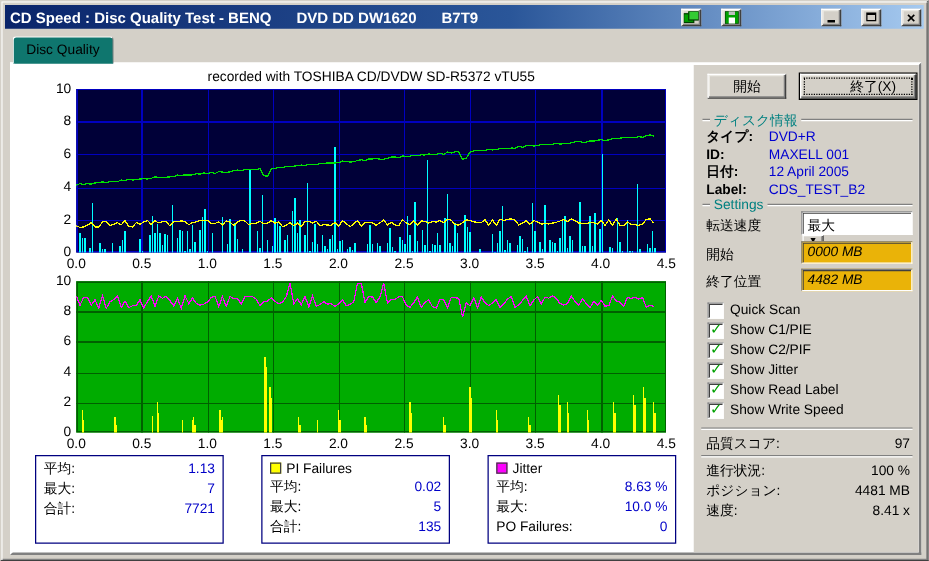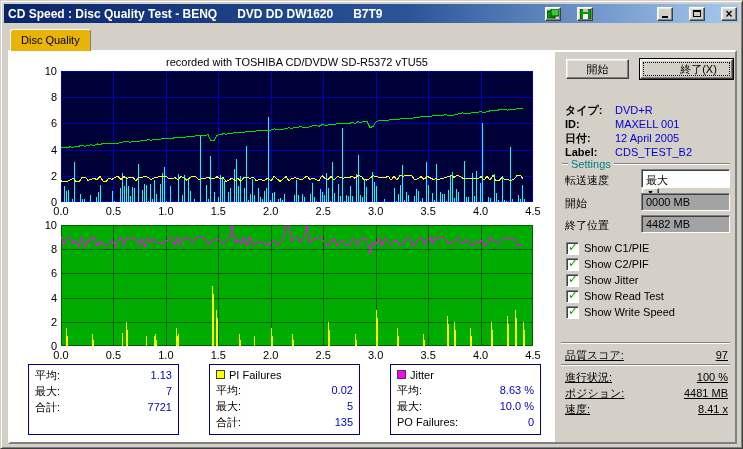--- a/index.html
+++ b/index.html
@@ -23,21 +23,21 @@
     border:1px solid; border-color:#FFFFFF #404040 #404040 #FFFFFF;
     box-shadow: inset -1px -1px 0 #808080, inset 1px 1px 0 #ECEAE4;
     display:flex; align-items:center; justify-content:center; cursor:default;
   }
   .tb-gap{ width:32px; flex:0 0 auto; }
   .glyph-min{ width:6px; height:2px; background:#000; margin-top:7px; }
   .glyph-max{ width:8px; height:7px; border:1px solid #000; border-top-width:2px; }
   .glyph-x{ font-weight:bold; font-size:12px; line-height:10px; }
   .tab{
     position:absolute; left:9px; top:28px; height:22px; padding:4px 10px 0;
-    background:#eab308; z-index:2; border:1px solid; border-bottom:none;
+    background:#0f766e; z-index:2; border:1px solid; border-bottom:none;
     border-color:#FFFFFF #808080 #D4D0C8 #FFFFFF; border-radius:3px 3px 0 0;
   }
   .page{
     position:absolute; left:7px; top:49px; width:729px; height:394px; background:#FFFFFF;
     border:2px solid; border-color:#FFFFFF #808080 #808080 #FFFFFF; z-index:1;
   }
   .page-inner{ position:relative; width:725px; height:390px; overflow:hidden; }
   .chart-title{ position:absolute; left:51px; top:4px; width:472px; text-align:center; }
   .plot{ position:absolute; }
   #plot1{ left:51px; top:19px; width:472px; height:131px; }
@@ -75,31 +75,31 @@
   .combo{
     position:absolute; left:86px; width:89px; height:19px; background:#FFF; display:flex;
     border:1px solid; border-color:#808080 #FFFFFF #FFFFFF #808080; box-shadow: inset 1px 1px 0 #404040; flex-direction: column;
   }
   .combo-text{ flex:1; padding:3px 0 0 4px; }
   .combo-btn{
     width:17px; background:#D4D0C8; border:1px solid; border-color:#FFFFFF #404040 #404040 #FFFFFF;
     box-shadow: inset -1px -1px 0 #808080; font-size:7px; display:flex; align-items:center; justify-content:center;
   }
   .tbox{
-    position:absolute; left:86px; width:89px; height:18px; background:#a3a3a3; padding:2px 0 0 4px;
-    border:1px solid; border-color:#808080 #FFFFFF #FFFFFF #808080; box-shadow: inset 1px 1px 0 #404040;
+    position:absolute; left:86px; width:89px; height:18px; background:#eab308; padding:2px 0 0 4px;
+    border:1px solid; border-color:#808080 #FFFFFF #FFFFFF #808080; box-shadow: inset 1px 1px 0 #404040; font-style: italic;
   }
   #checkboxes{ position:absolute; left:11px; top:188px; }
   .cbrow{ display:flex; align-items:center; gap:5px; height:16px; }
   .cb{ width:13px; height:13px; background:#FFF; position:relative; flex:0 0 auto;
     border:1px solid; border-color:#808080 #FFFFFF #FFFFFF #808080; box-shadow: inset 1px 1px 0 #404040; }
   .check{ position:absolute; left:1px; top:-3px; color:#00A000; font-weight:bold; font-size:12px;
     font-family:"DejaVu Sans",sans-serif; }
   .sep{ position:absolute; left:6px; right:5px; height:2px; border-top:1px solid #808080; border-bottom:1px solid #FFFFFF; }
-  .kvbox{ position:absolute; left:10px; right:7px;text-decoration:underline; }
+  .kvbox{ position:absolute; left:10px; right:7px; }
   .kvrow{ display:flex; justify-content:space-between; height:16px; line-height:14px; }
 </style>
 </head>
 <body>
 
 <div class="window">
 
   <div class="titlebar">
     <span class="title-text">CD Speed : Disc Quality Test - BENQ      DVD DD DW1620      B7T9</span>
     <span class="tb-btn">
@@ -434,20 +434,25 @@
               <span class="sb-l">PO Failures:</span>
               <span class="sb-v">0</span>
             </div>
           </div>
         </div>
 
       <div class="sidebar">
         <button class="btn" id="btn-start">開始</button>
         <button class="btn" id="btn-exit">終了(X)</button>
 
+        <div class="grp" style="top:38px">
+          <span class="gl s"></span>
+          <span class="gt">ディスク情報</span>
+          <span class="gl f"></span>
+        </div>
         <div id="disc-rows">
             <div class="irow">
               <span class="ilbl">タイプ:</span>
               <span class="ival">DVD+R</span>
             </div>
             <div class="irow">
               <span class="ilbl">ID:</span>
               <span class="ival">MAXELL 001</span>
             </div>
             <div class="irow">
@@ -476,20 +481,24 @@
         <div class="tbox" style="top:141px">
           <span>0000 MB</span>
         </div>
 
         <div class="lbl" style="top:166px">終了位置</div>
         <div class="tbox" style="top:163px">
           <span>4482 MB</span>
         </div>
 
         <div id="checkboxes">
+            <div class="cbrow">
+              <span class="cb"></span>
+              <span class="cblabel">Quick Scan</span>
+            </div>
             <div class="cbrow">
               <span class="cb">
                 <span class="check">✓</span>
               </span>
               <span class="cblabel">Show C1/PIE</span>
             </div>
             <div class="cbrow">
               <span class="cb">
                 <span class="check">✓</span>
               </span>
@@ -498,21 +507,21 @@
             <div class="cbrow">
               <span class="cb">
                 <span class="check">✓</span>
               </span>
               <span class="cblabel">Show Jitter</span>
             </div>
             <div class="cbrow">
               <span class="cb">
                 <span class="check">✓</span>
               </span>
-              <span class="cblabel">Show Read Test</span>
+              <span class="cblabel">Show Read Label</span>
             </div>
             <div class="cbrow">
               <span class="cb">
                 <span class="check">✓</span>
               </span>
               <span class="cblabel">Show Write Speed</span>
             </div>
           </div>
 
         <div class="sep" style="top:290px"></div>

